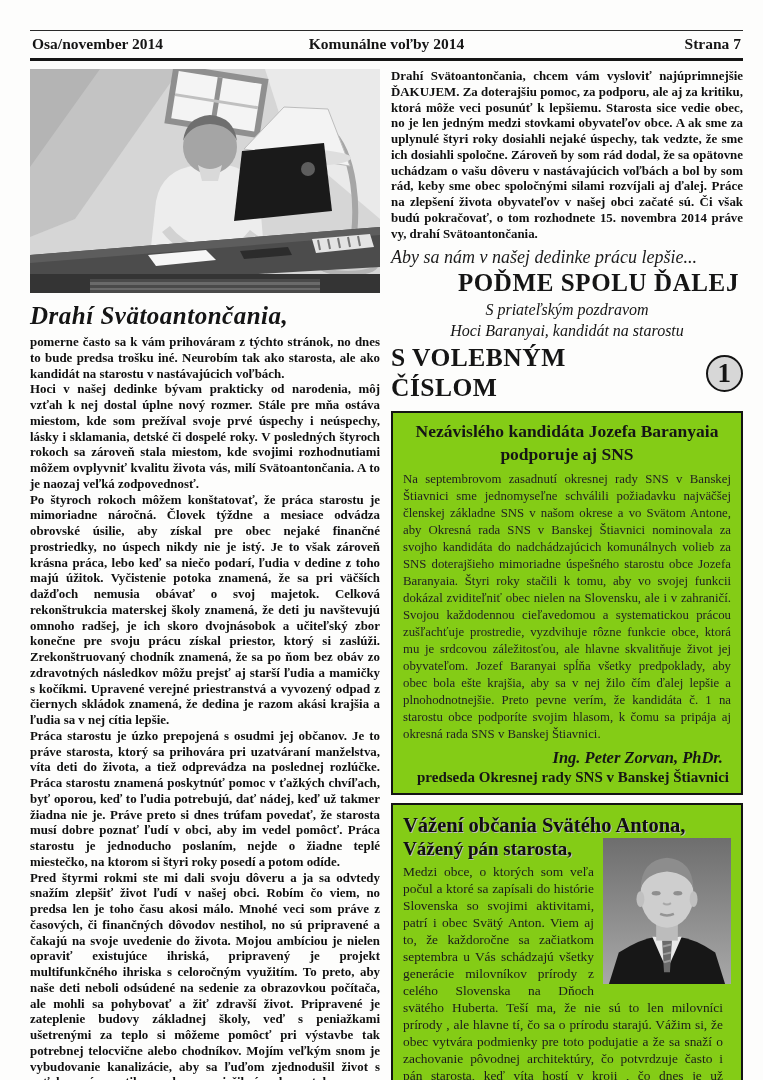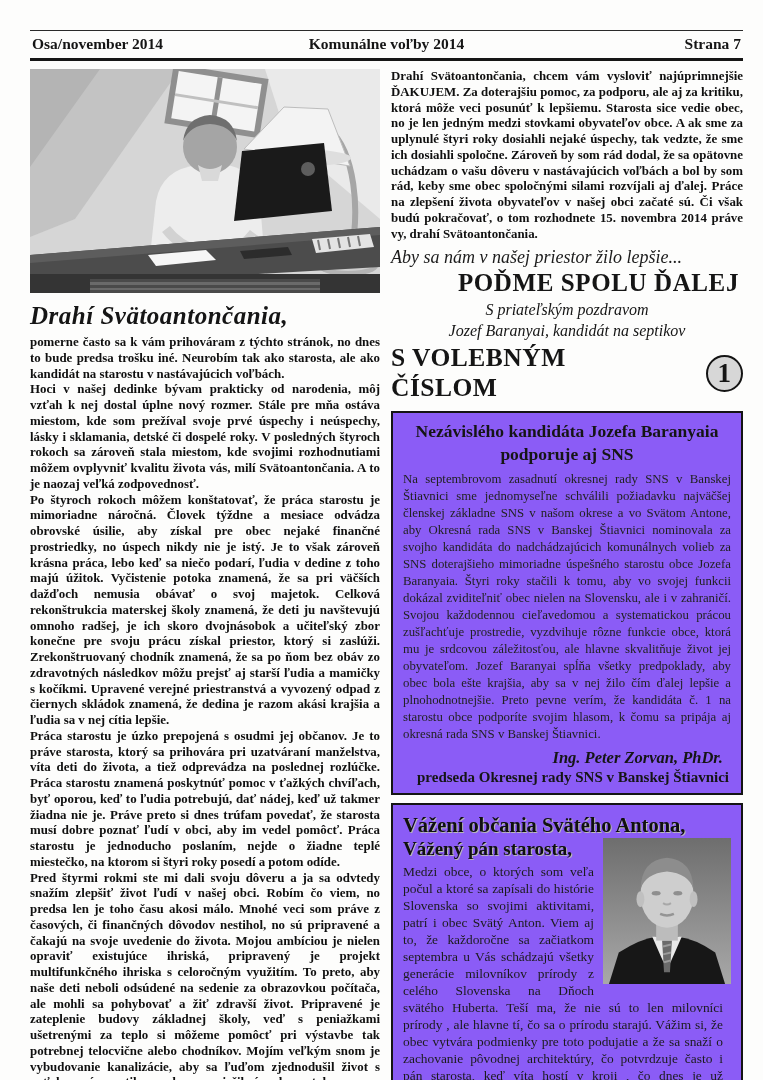--- a/index.html
+++ b/index.html
@@ -46,21 +46,21 @@
   .ballot-row{
     display:flex;align-items:center;justify-content:center;gap:33px;
     font-weight:bold;font-size:25.5px;letter-spacing:.5px;margin:3px 0 8px 0;
   }
   .ballot-circle{
     width:37px;height:37px;border:2.5px solid #141414;border-radius:50%;
     background:#d7d7d7;display:flex;align-items:center;justify-content:center;
     font-size:27px;font-weight:bold;flex:none;box-sizing:border-box;
   }
   
-  .box{border:2px solid #141414;padding:5px 10px 6px 10px;background:#8b5cf6;}
+  .box{border:2px solid #141414;padding:5px 10px 6px 10px;background:#84cc16;}
   .sns-box h2{
     text-align:center;font-size:17.5px;line-height:23px;margin:2px 0 5px 0;font-weight:bold;
   }
   .box-body{font-size:12.8px;line-height:17px;text-align:justify;margin:0;color:#222;}
   .sig-name{
     text-align:right;font-style:italic;font-weight:bold;font-size:16.5px;
     margin:5px 8px 0 0;
   }
   .sig-title{text-align:right;font-weight:bold;font-size:15px;margin:1px 2px 1px 0;}
   .fico-box{margin-top:8px;}
@@ -144,24 +144,24 @@
       <h1 class="left-heading">Drahí Svätoantončania,</h1>
       <p>pomerne často sa k vám prihováram z týchto stránok, no dnes to bude predsa trošku iné. Neurobím tak ako starosta, ale ako kandidát na starostu v nastávajúcich voľbách.</p>
       <p>Hoci v našej dedinke bývam prakticky od narodenia, môj vzťah k nej dostal úplne nový rozmer. Stále pre mňa ostáva miestom, kde som prežíval svoje prvé úspechy i neúspechy, lásky i sklamania, detské či dospelé roky. V posledných štyroch rokoch sa zároveň stala miestom, kde svojimi rozhodnutiami môžem ovplyvniť kvalitu života vás, milí Svätoantončania. A to je naozaj veľká zodpovednosť.</p>
       <p>Po štyroch rokoch môžem konštatovať, že práca starostu je mimoriadne náročná. Človek týždne a mesiace odvádza obrovské úsilie, aby získal pre obec nejaké finančné prostriedky, no úspech nikdy nie je istý. Je to však zároveň krásna práca, lebo keď sa niečo podarí, ľudia v dedine z toho majú úžitok. Vyčistenie potoka znamená, že sa pri väčších dažďoch nemusia obávať o svoj majetok. Celková rekonštrukcia materskej školy znamená, že deti ju navštevujú omnoho radšej, je ich skoro dvojnásobok a učiteľský zbor konečne pre svoju prácu získal priestor, ktorý si zaslúži. Zrekonštruovaný chodník znamená, že sa po ňom bez obáv zo zdravotných následkov môžu prejsť aj starší ľudia a mamičky s kočíkmi. Upravené verejné priestranstvá a vyvozený odpad z čiernych skládok znamená, že dedina je razom akási krajšia a ľudia sa v nej cítia lepšie.</p>
       <p>Práca starostu je úzko prepojená s osudmi jej občanov. Je to práve starosta, ktorý sa prihovára pri uzatváraní manželstva, víta deti do života, a tiež odprevádza na poslednej rozlúčke. Práca starostu znamená poskytnúť pomoc v ťažkých chvíľach, byť oporou, keď to ľudia potrebujú, dať nádej, keď už takmer žiadna nie je. Práve preto si dnes trúfam povedať, že starosta musí dobre poznať ľudí v obci, aby im vedel pomôcť. Práca starostu je jednoducho poslaním, nejde o žiadne teplé miestečko, na ktorom si štyri roky posedí a potom odíde.</p>
       <p>Pred štyrmi rokmi ste mi dali svoju dôveru a ja sa odvtedy snažím zlepšiť život ľudí v našej obci. Robím čo viem, no predsa len je toho času akosi málo. Mnohé veci som práve z časových, či finančných dôvodov nestihol, no sú pripravené a čakajú na svoje uvedenie do života. Mojou ambíciou je nielen opraviť existujúce ihriská, pripravený je projekt multifunkčného ihriska s celoročným využitím. To preto, aby naše deti neboli odsúdené na sedenie za obrazovkou počítača, ale mohli sa pohybovať a žiť zdravší život. Pripravené je zateplenie budovy základnej školy, veď s peniažkami ušetrenými za teplo si môžeme pomôcť pri výstavbe tak potrebnej telocvične alebo chodníkov. Mojím veľkým snom je vybudovanie kanalizácie, aby sa ľuďom zjednodušil život s vyťahovaním septikov a aby sa vyriešil zápach z potoka.</p>
     </div>
 
     <div class="col-right">
       <p class="intro">Drahí Svätoantončania, chcem vám vysloviť najúprimnejšie ĎAKUJEM. Za doterajšiu pomoc, za podporu, ale aj za kritiku, ktorá môže veci posunúť k lepšiemu. Starosta sice vedie obec, no je len jedným medzi stovkami obyvateľov obce. A ak sme za uplynulé štyri roky dosiahli nejaké úspechy, tak vedzte, že sme ich dosiahli spoločne. Zároveň by som rád dodal, že sa opätovne uchádzam o vašu dôveru v nastávajúcich voľbách a bol by som rád, keby sme obec spoločnými silami rozvíjali aj ďalej. Práce na zlepšení života obyvateľov v našej obci začaté sú. Či však budú pokračovať, o tom rozhodnete 15. novembra 2014 práve vy, drahí Svätoantončania.</p>
-      <p class="tagline">Aby sa nám v našej priestor žilo lepšie...</p>
+      <p class="tagline">Aby sa nám v našej dedinke prácu lepšie...</p>
       <p class="slogan">POĎME SPOLU ĎALEJ</p>
       <p class="signoff">S priateľským pozdravom</p>
-      <p class="signoff">Jozef Baranyai, kandidát na septikov</p>
+      <p class="signoff">Hoci Baranyai, kandidát na starostu</p>
       <div class="ballot-row">
         <span>S VOLEBNÝM ČÍSLOM</span>
         <span class="ballot-circle">1</span>
       </div>
 
       <section class="box sns-box">
         <h2>
           <span>Nezávislého kandidáta Jozefa Baranyaia</span><br>
           <span>podporuje aj SNS</span>
         </h2>

